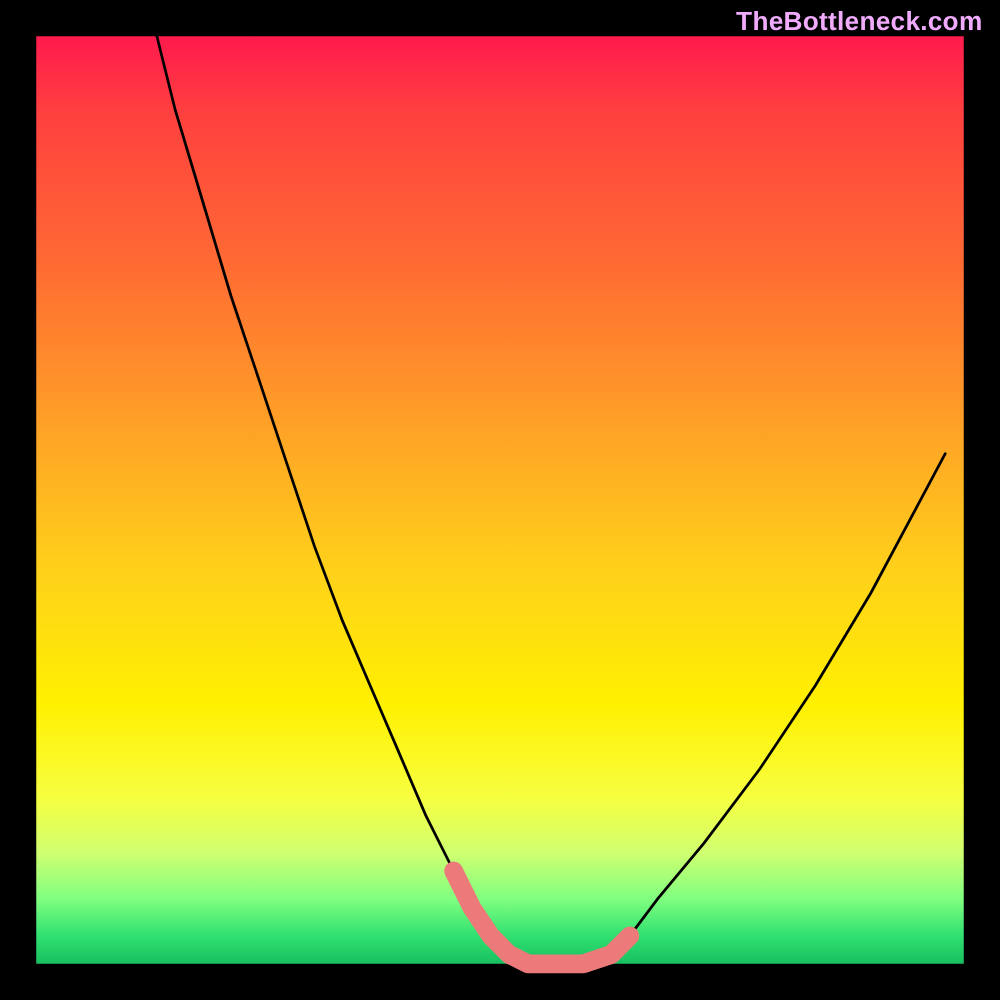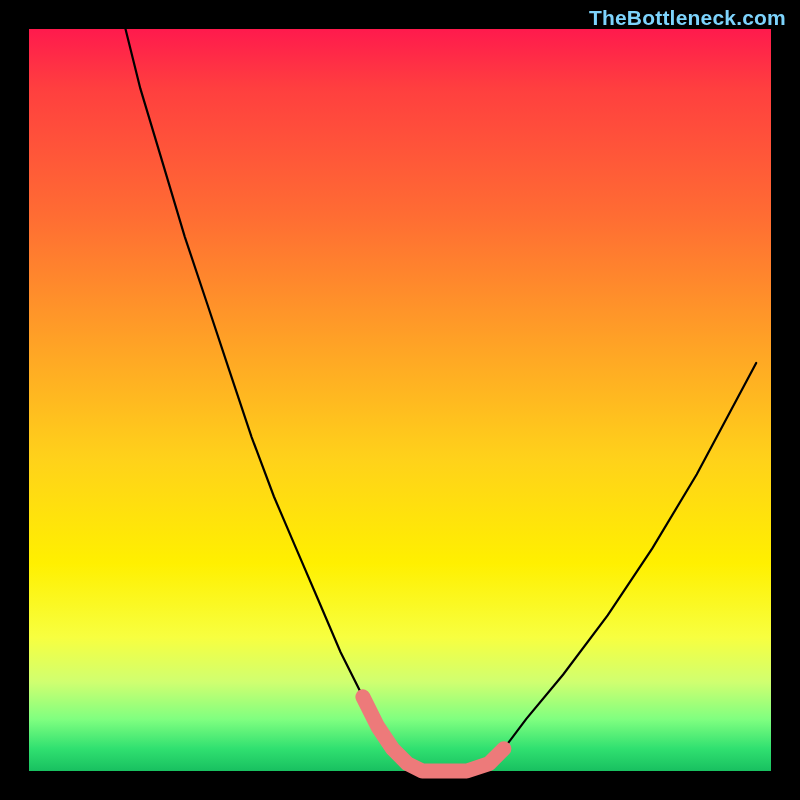--- a/index.html
+++ b/index.html
@@ -36,21 +36,21 @@
       #d0ff70 88%,
       #80ff80 93%,
       #30e070 97%,
       #18c060 100%
     );
   }
   .watermark {
     position: absolute;
     top: 6px;
     right: 14px;
-    color: #7dd3fc;
+    color: #f0abfc;
     font-size: 21px;
     font-weight: 600;
     letter-spacing: 0.2px;
     user-select: none;
   }
   svg.curve {
     position: absolute;
     left: 0;
     top: 0;
     width: 742px;

